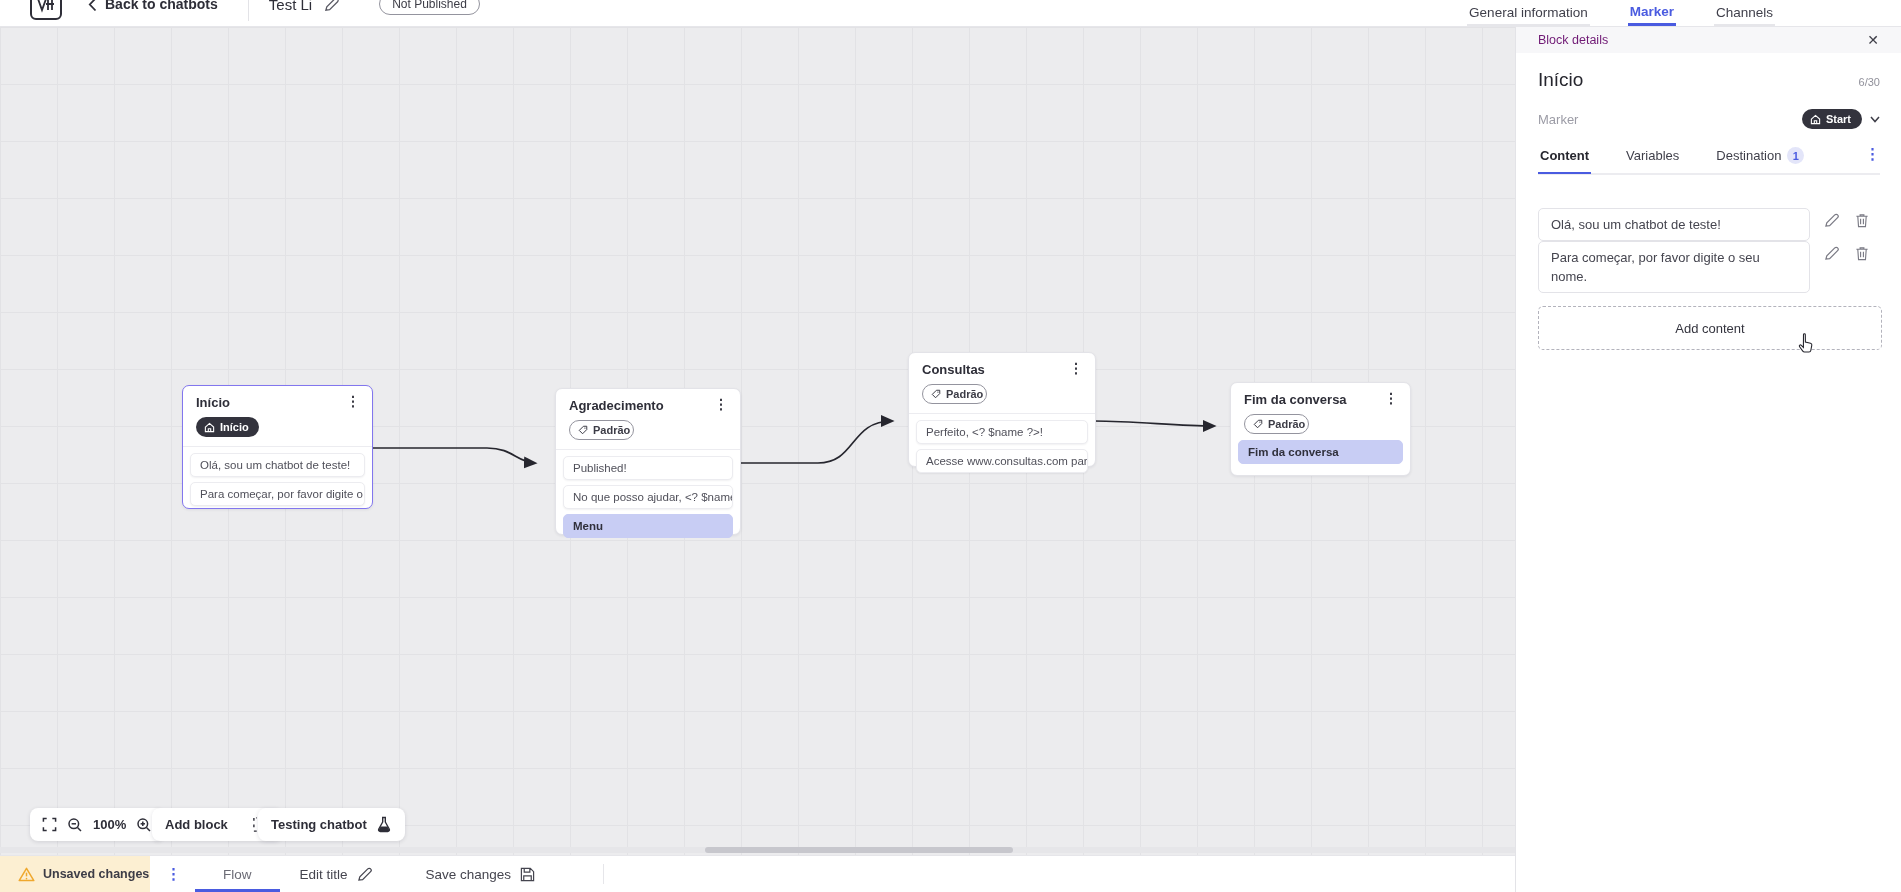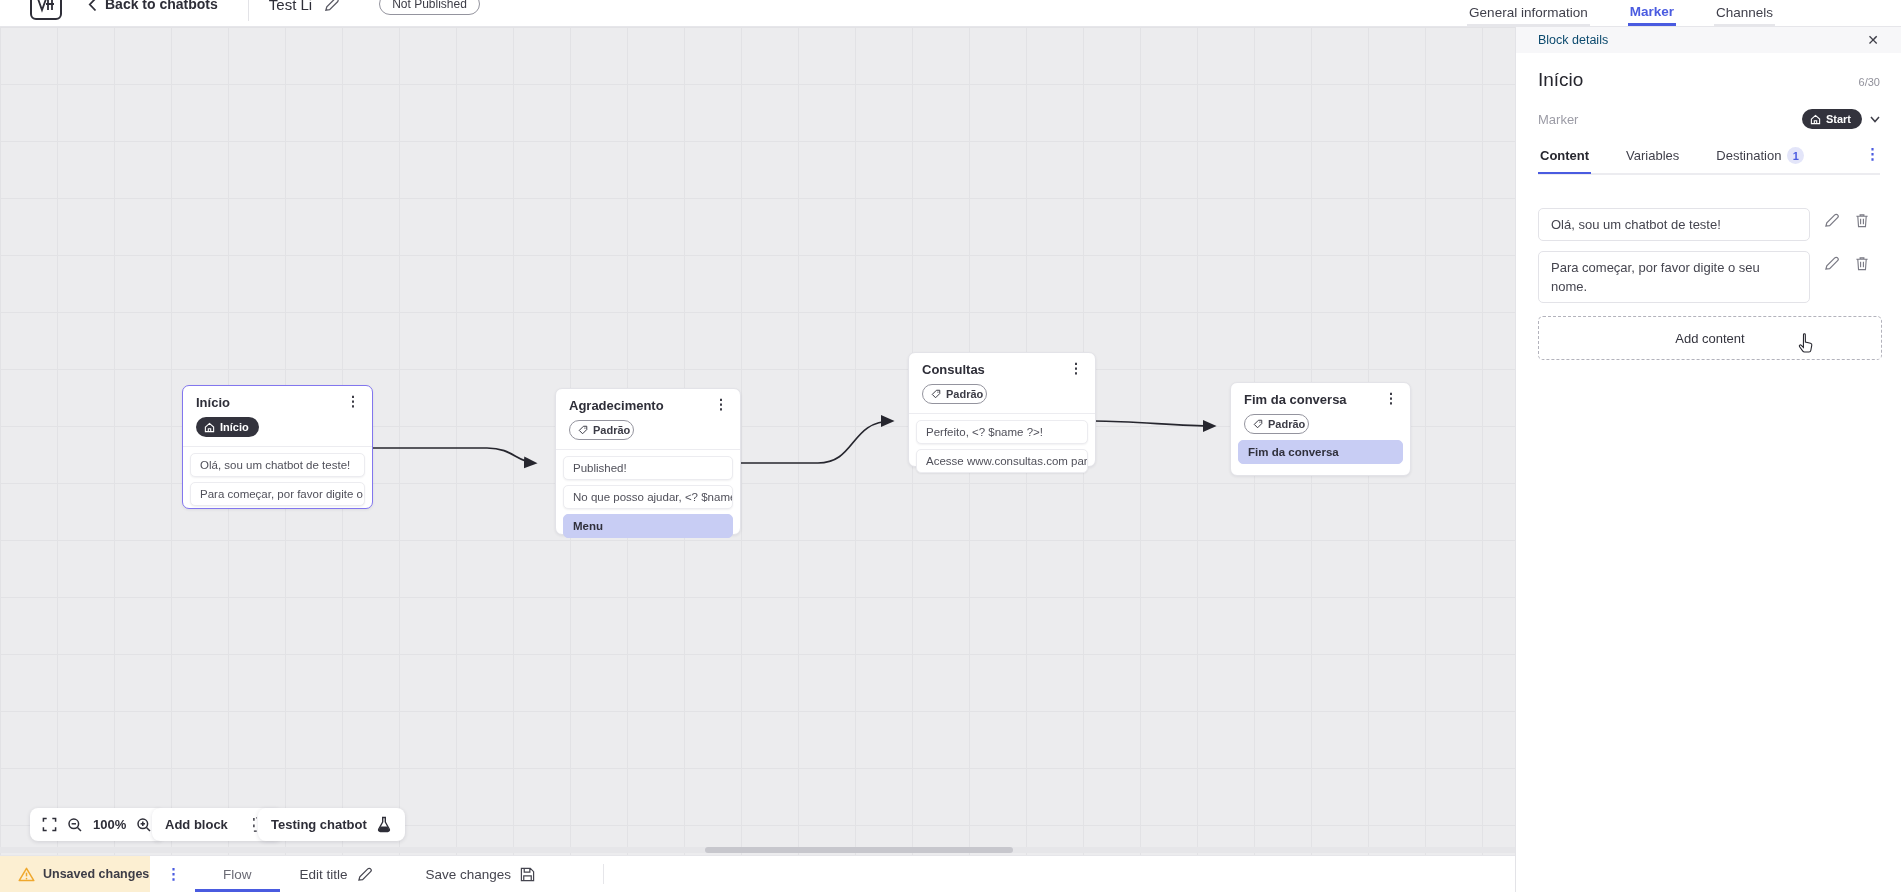--- a/index.html
+++ b/index.html
@@ -52,38 +52,38 @@
   .top-tabs { position:absolute; right:126px; top:0; height:27px; display:flex; gap:38px; z-index:11; }
   .top-tab { font-size:13.5px; color:#3f3f4a; display:flex; align-items:center; height:26px;
              border-bottom:2px solid #e6e6ea; padding:0 2px; cursor:pointer; }
   .top-tab.active { color:#4a5be0; font-weight:600; border-bottom:3px solid #4a5be0; }
 
   
   .panel { position:absolute; left:1515px; top:27px; width:386px; height:865px; background:#fff;
            border-left:1px solid #e3e3e7; z-index:9; }
   .panel-bar { height:26px; background:#f7f7f9; display:flex; align-items:center; justify-content:space-between;
                padding:0 22px; }
-  .panel-bar-title { font-size:12.5px; color:#0c4a6e; }
+  .panel-bar-title { font-size:12.5px; color:#701a75; }
   .close-x { font-size:14px; color:#3e3e48; cursor:pointer; }
   .panel-inner { padding:0 21px 0 22px; }
   .block-name-row { display:flex; align-items:baseline; justify-content:space-between; margin-top:16px; }
   .block-name { font-size:19px; font-weight:500; color:#26262e; }
   .char-count { font-size:11px; color:#90909a; }
   .marker-row { display:flex; align-items:center; justify-content:space-between; margin-top:18px; }
   .marker-label { font-size:13px; color:#9c9ca6; }
   .marker-right { display:flex; align-items:center; gap:8px; }
   .start-pill { display:inline-flex; align-items:center; gap:5px; background:#33333d; color:#fff;
                 font-size:11px; font-weight:700; border-radius:11px; padding:4px 11px 4px 8px; cursor:pointer; }
   .panel-tabs { display:flex; align-items:center; margin-top:18px; border-bottom:2px solid #ececf0; position:relative; }
   .p-tab { font-size:13px; color:#3f3f4a; padding:0 2px 9px 2px; margin-right:33px; display:flex; align-items:center; gap:6px; cursor:pointer; }
   .p-tab.active { font-weight:600; color:#26262e; box-shadow:0 2px 0 #4a5be0; }
   .dest-badge { width:17px; height:17px; border-radius:50%; background:#e3e5f9; color:#4a5be0;
                 font-size:11px; font-weight:700; display:flex; align-items:center; justify-content:center; }
   .p-kebab { position:absolute; right:0; top:-2px; color:#4a5be0; font-size:15px; font-weight:700; cursor:pointer; }
-  .msg-row { display:flex; align-items:flex-start; gap:14px; margin-top:10px; }
+  .msg-row { display:flex; align-items:flex-start; gap:14px; }
   .msg-row.first { margin-top:33px; }
   .msg-card { width:272px; border:1px solid #e3e3e8; border-radius:5px; background:#fff;
               font-size:13px; color:#45454f; line-height:19px; padding:6px 12px; min-height:29px; }
   .msg-icons { display:flex; gap:16px; padding-top:5px; }
   .icon-btn { cursor:pointer; }
   .add-content { margin-top:13px; width:344px; height:44px; border:1px dashed #b3b3bc; border-radius:5px;
                  display:flex; align-items:center; justify-content:center; font-size:13px; color:#34343e; cursor:pointer; }
   .cursor-hand { position:absolute; left:279px; top:305px; z-index:20; }
 
   

